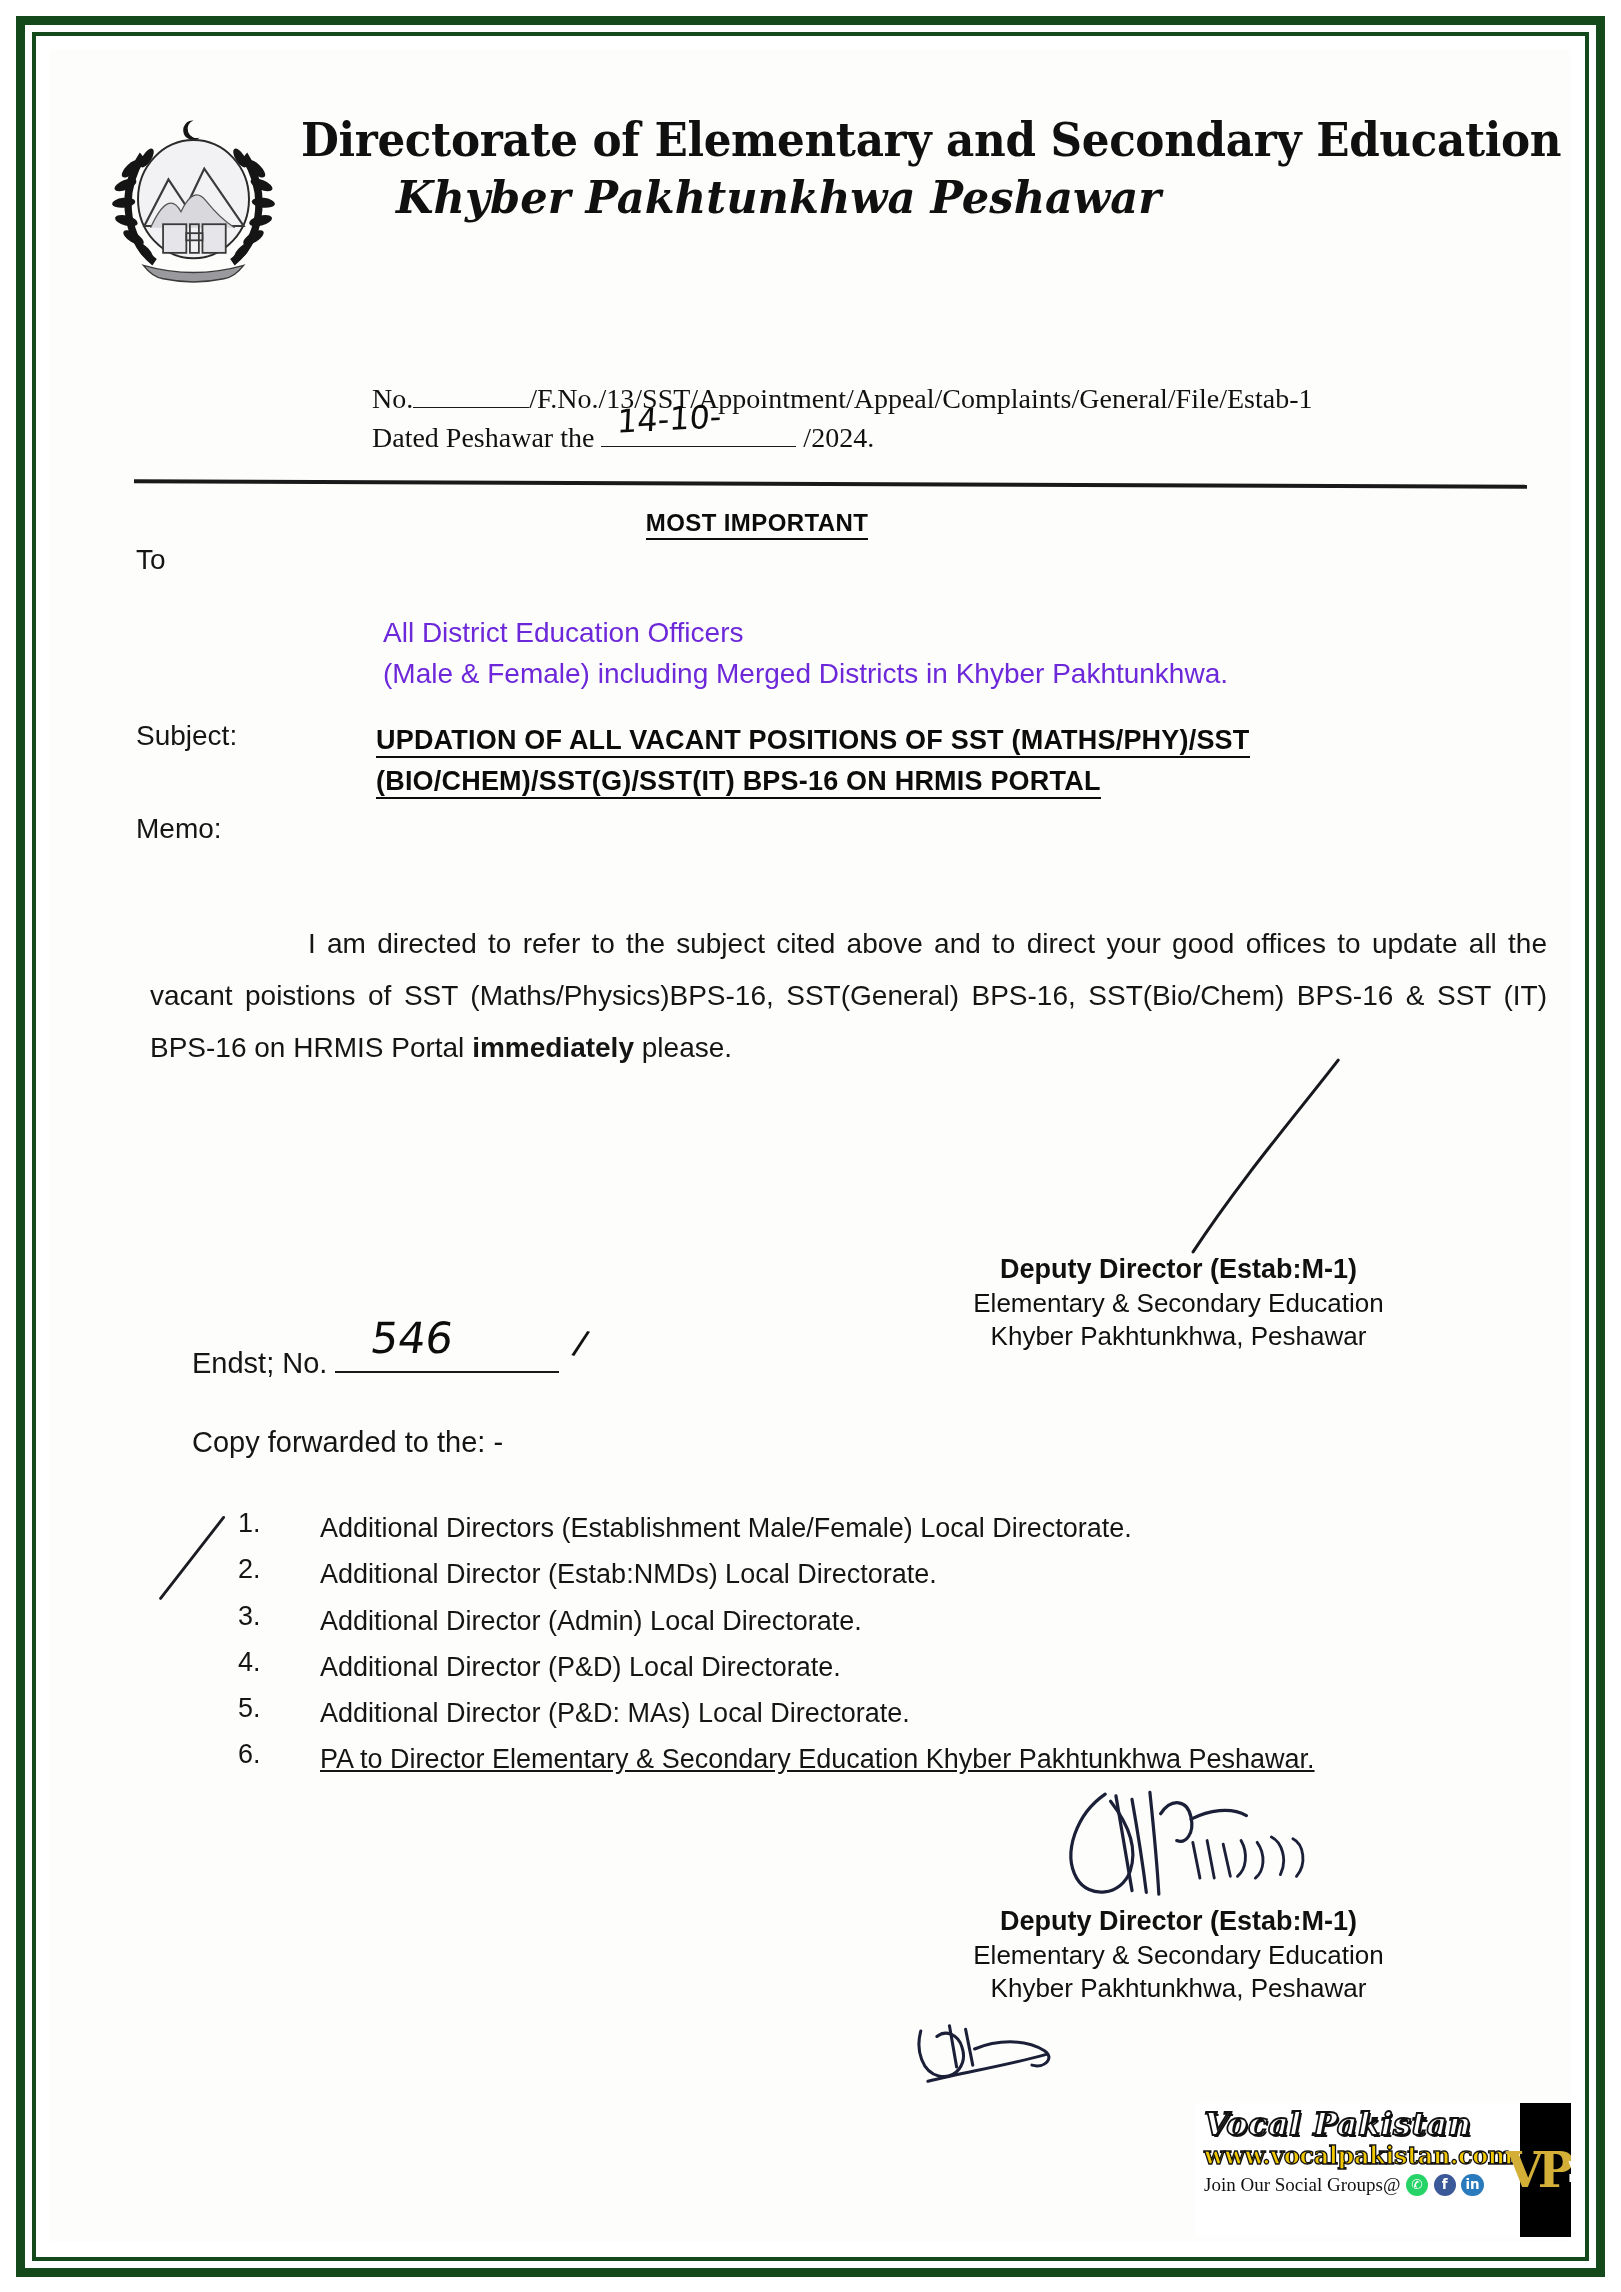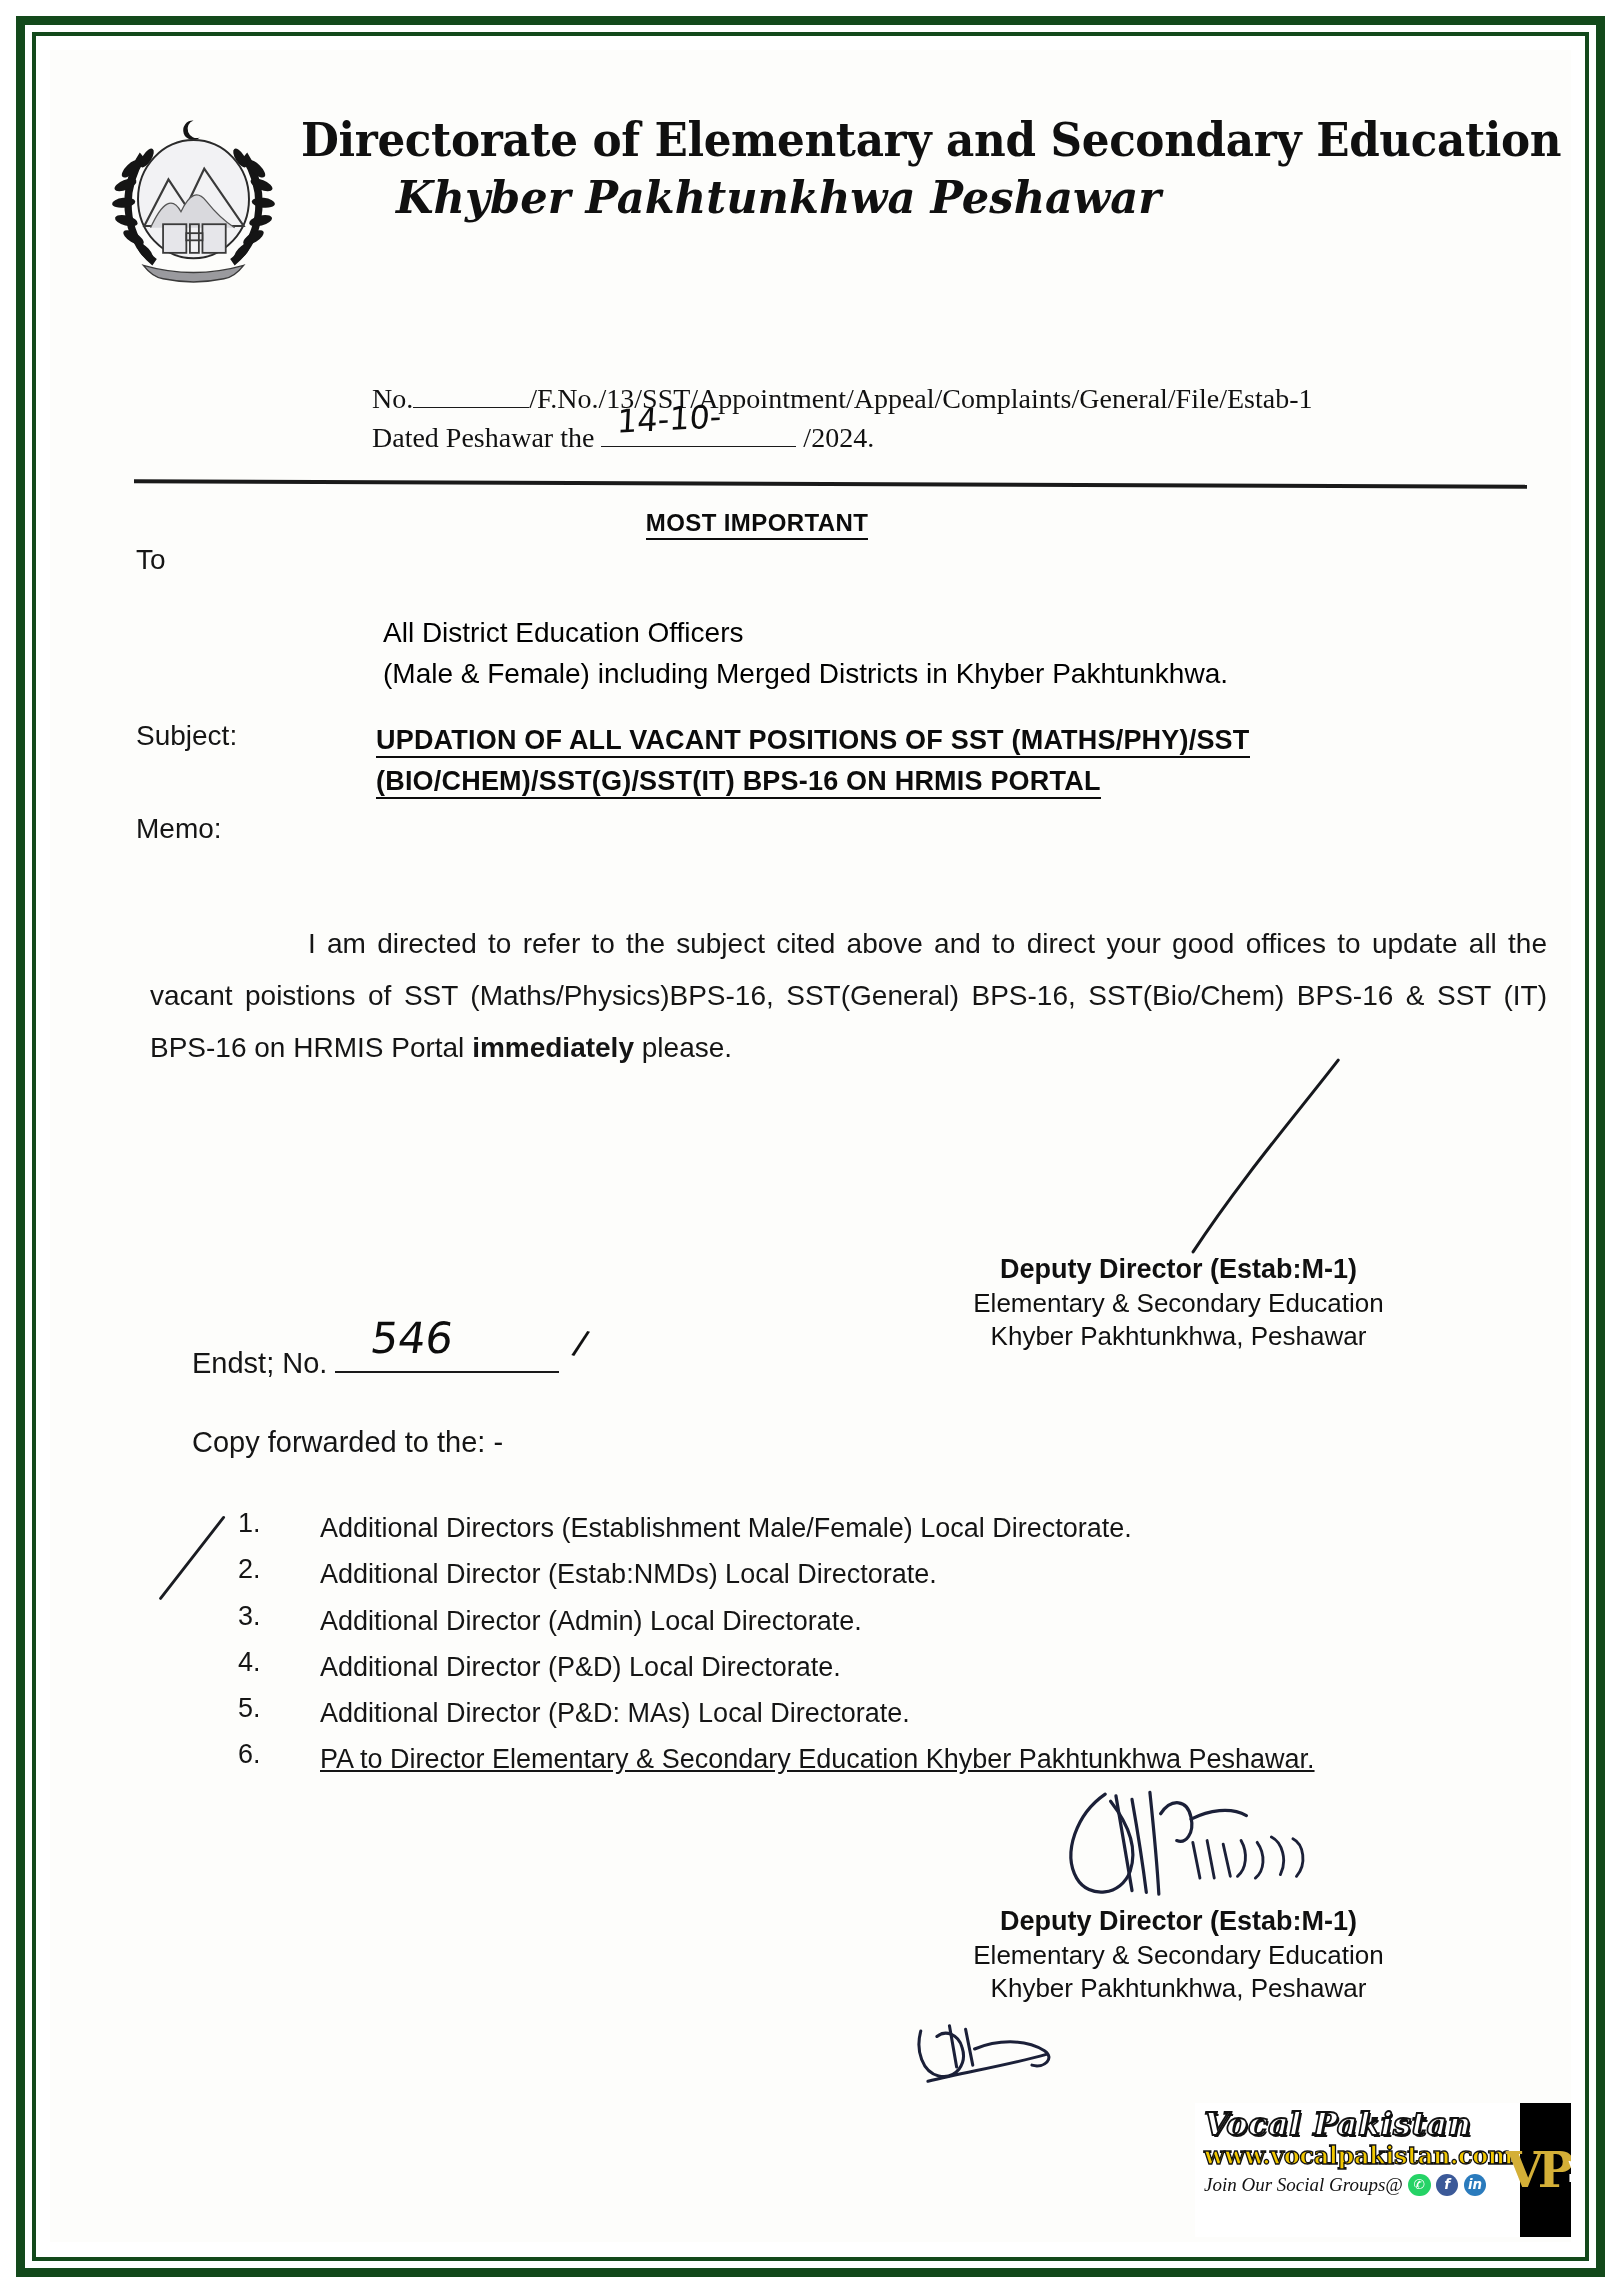--- a/index.html
+++ b/index.html
@@ -155,21 +155,21 @@
     position: absolute;
     left: 86px; top: 763px;
     font-size: 28px;
     color: #151515;
   }
 
   .addressee {
     position: absolute;
     left: 333px; top: 562px;
     font-size: 28px;
-    color: #000000;
+    color: #6d28d9;
     line-height: 1.48;
   }
 
   .subject-text {
     position: absolute;
     left: 326px; top: 670px;
     width: 1173px;
     font-size: 27px;
     font-weight: bold;
     color: #0c0c0c;
@@ -348,21 +348,20 @@
     margin-top: 0.9px;
   }
   .brand-join {
     font-family: "Liberation Serif", serif;
     font-size: 19px;
     color: #111;
     display: flex;
     align-items: center;
     gap: 5.4px;
     margin-top: 3.6px;
-    font-style: italic;
   }
   .soc {
     display: inline-block;
     width: 22.4px; height: 22.4px;
     border-radius: 50%;
     font-size: 13.4px;
     color: #fff;
     text-align: center;
     line-height: 22.4px;
     font-family: "DejaVu Sans", sans-serif;

